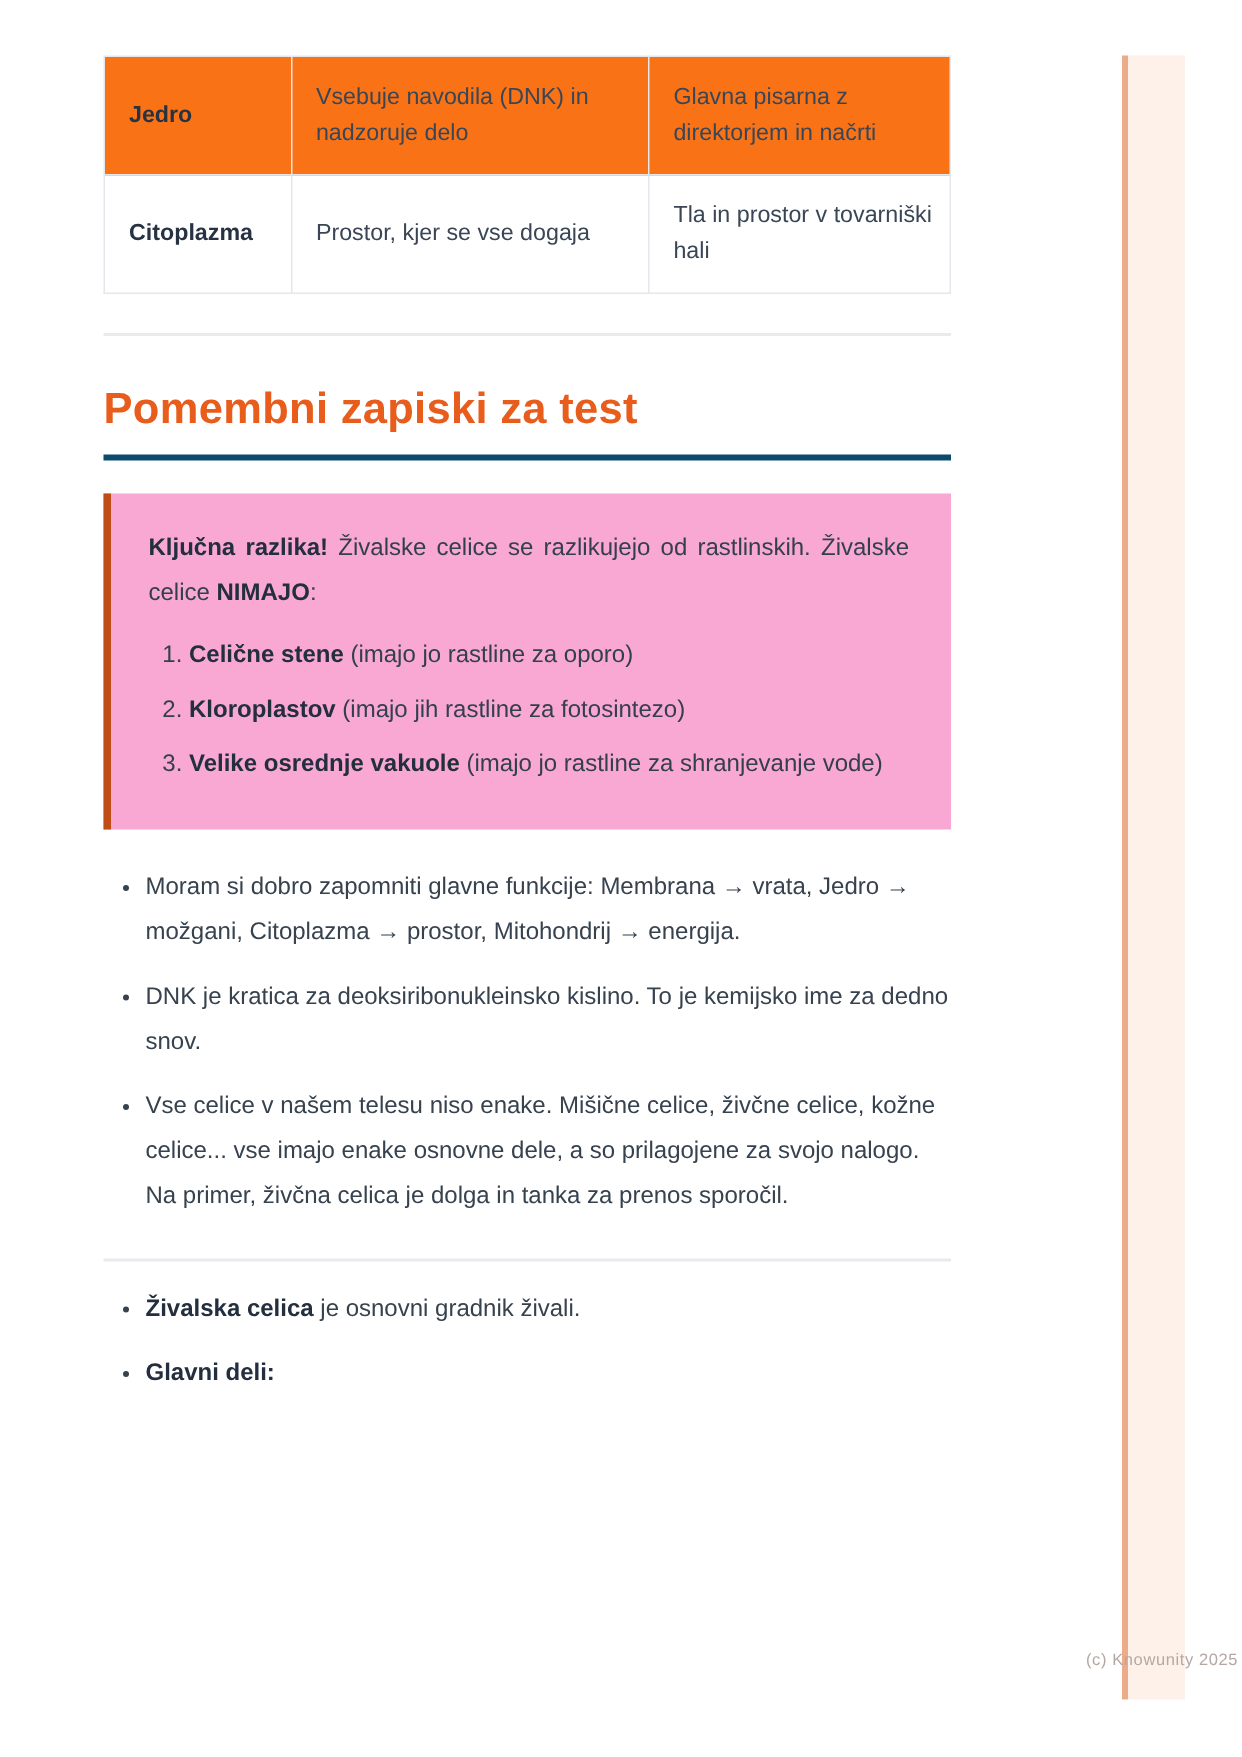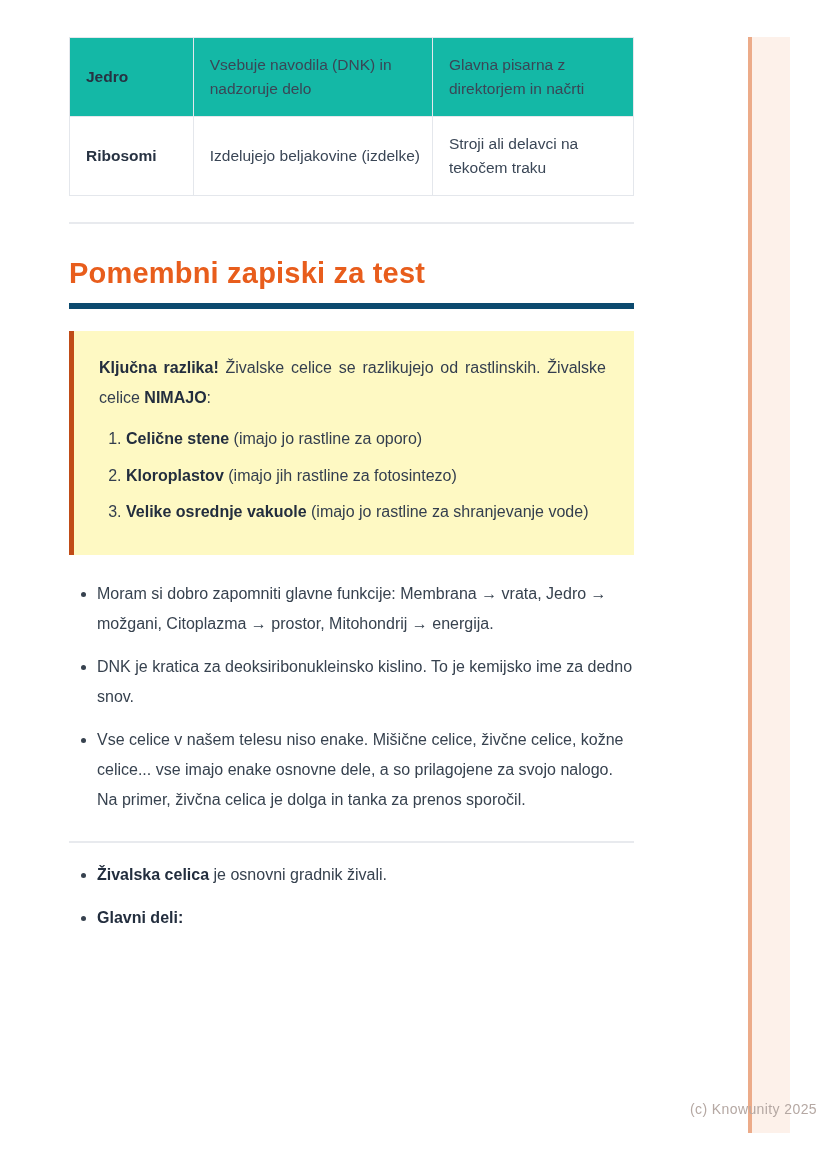--- a/index.html
+++ b/index.html
@@ -32,42 +32,42 @@
     vertical-align: middle;
     color: #3a4656;
   }
   table.organelles td.term {
     font-weight: 700;
     color: #273242;
     width: 126px;
   }
   table.organelles td.fn  { width: 250px; }
   table.organelles td.an  { width: 209px; }
-  table.organelles tr.striped { background: #14b8a6; }
+  table.organelles tr.striped { background: #f97316; }
 
   .divider {
     border: none;
     border-top: 2px solid #e8eaee;
     margin-top: 26px;
   }
 
   h1.section {
     margin-top: 33px;
     font-size: 29px;
     font-weight: 700;
     color: #e85d1c;
     letter-spacing: 0.2px;
     padding-bottom: 13px;
-    border-bottom: 6px solid #0c4a6e;
+    border-bottom: 4px solid #0c4a6e;
   }
 
   
   .callout {
     margin-top: 22px;
-    background: #fef9c3;
+    background: #f9a8d4;
     border-left: 5px solid #c04c17;
     padding: 22px 28px 28px 25px;
     font-size: 16px;
     line-height: 1.85;
     color: #333e4e;
   }
   .callout p { text-align: justify; }
   .callout ol {
     margin-top: 12px;
     padding-left: 27px;
@@ -111,23 +111,23 @@
   }
   .stripe-band {
     position: absolute;
     left: 752px; top: 37px;
     width: 38px; height: 1096px;
     background: #fdf1ea;
   }
 
   .footer-credit {
     position: absolute;
-    left: 690px;
+    left: 724px;
     top: 1101px;
-    font-size: 14px;
+    font-size: 11px;
     letter-spacing: 0.4px;
     color: #b5a8a3;
     z-index: 2;
   }
 </style>
 </head>
 <body>
 
 <div class="stripe-line"></div>
 <div class="stripe-band"></div>
@@ -135,23 +135,23 @@
 <div class="content">
 
   <table class="organelles">
     <tbody>
       <tr class="striped">
         <td class="term">Jedro</td>
         <td class="fn">Vsebuje navodila (DNK) in nadzoruje delo</td>
         <td class="an">Glavna pisarna z direktorjem in načrti</td>
       </tr>
       <tr>
-        <td class="term">Ribosomi</td>
-        <td class="fn">Izdelujejo beljakovine (izdelke)</td>
-        <td class="an">Stroji ali delavci na tekočem traku</td>
+        <td class="term">Citoplazma</td>
+        <td class="fn">Prostor, kjer se vse dogaja</td>
+        <td class="an">Tla in prostor v tovarniški hali</td>
       </tr>
     </tbody>
   </table>
 
   <hr class="divider">
 
   <h1 class="section">Pomembni zapiski za test</h1>
 
   <div class="callout">
     <p><strong>Ključna razlika!</strong><span> Živalske celice se razlikujejo od rastlinskih. Živalske celice </span><strong>NIMAJO</strong><span>:</span></p>

